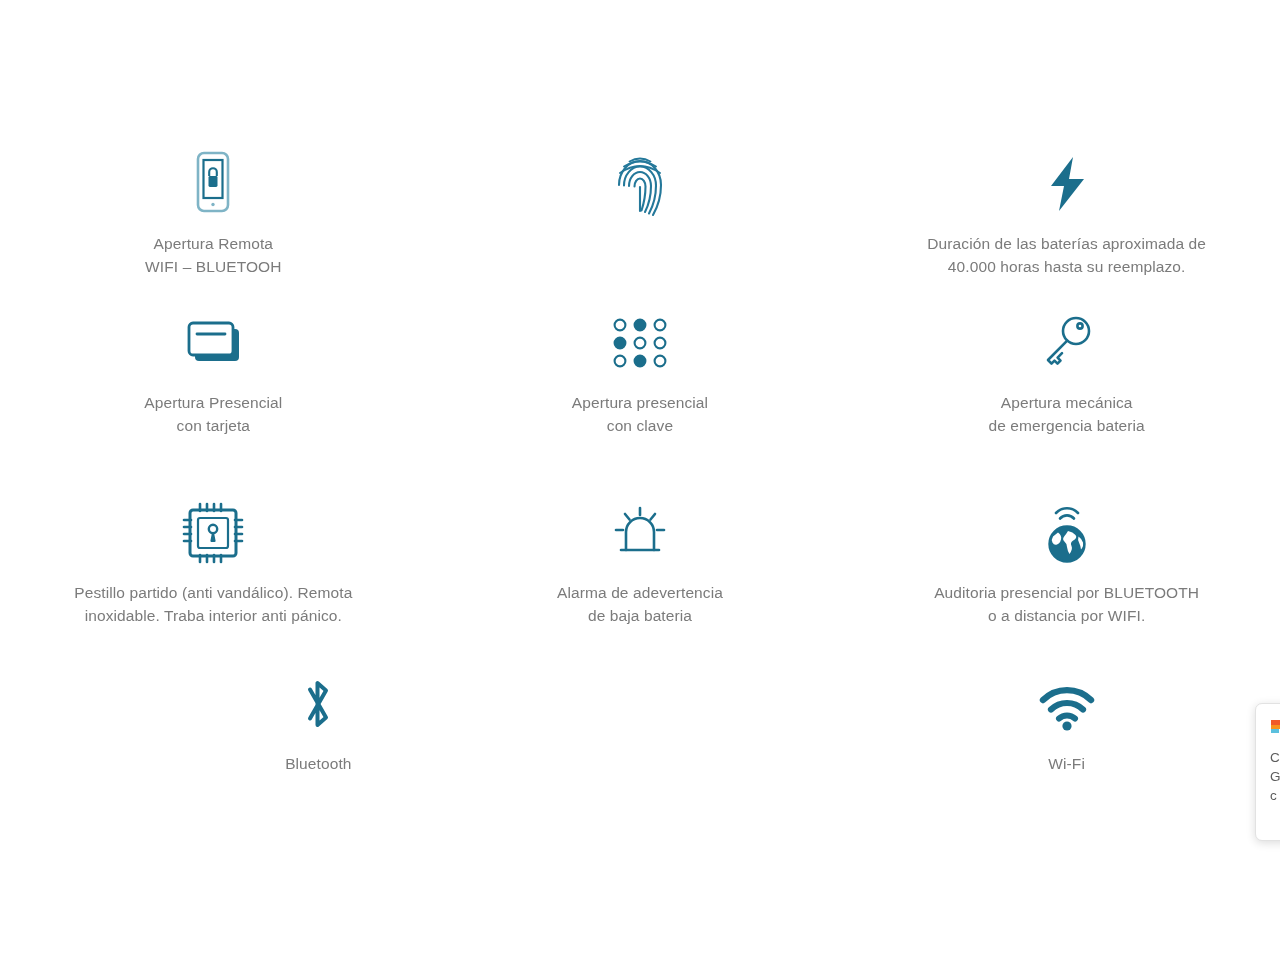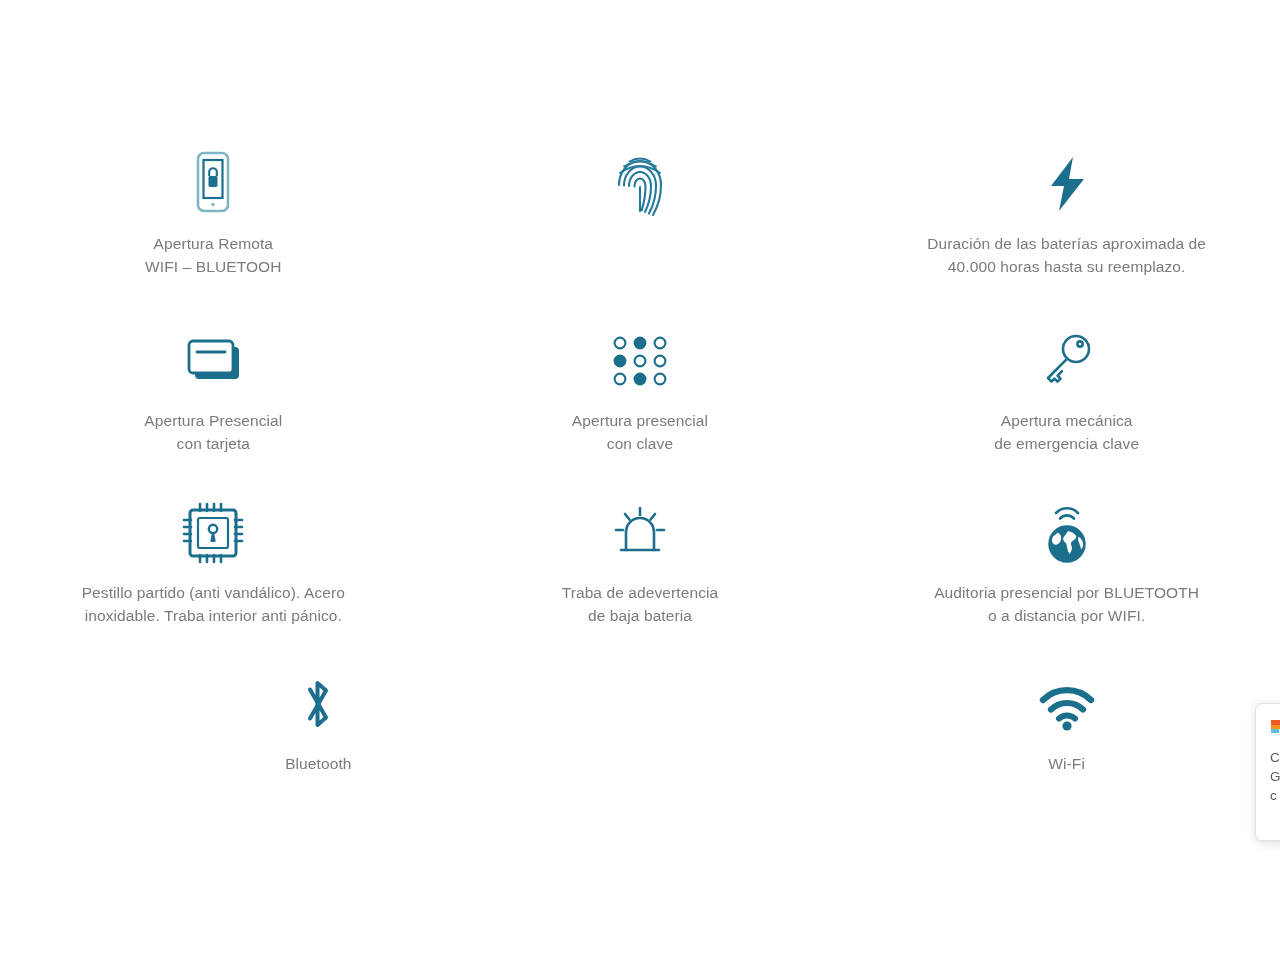--- a/index.html
+++ b/index.html
@@ -122,21 +122,21 @@
     <div class="feature-icon">
       <svg width="56" height="72" viewBox="0 0 56 72">
         <path d="M34 8 L12 37 H25 L20 62 L45 30 H30 Z" fill="#1b6e8c"></path>
       </svg>
     </div>
     <div class="feature-label">Duración de las baterías aproximada de
 40.000 horas hasta su reemplazo.</div>
   </div>
 </div>
 
-<div class="features row2" style="top:325px;">
+<div class="features row2" style="top:307px;">
   <div class="feature">
     <div class="feature-icon">
       <svg width="72" height="60" viewBox="0 0 72 60">
         <rect x="18" y="16" width="44" height="32" rx="4" fill="#1b6e8c"></rect>
         <rect x="12" y="10" width="44" height="32" rx="4" fill="#ffffff" stroke="#1b6e8c" stroke-width="2.8"></rect>
         <line x1="20" y1="21" x2="48" y2="21" stroke="#1b6e8c" stroke-width="2.8" stroke-linecap="round"></line>
       </svg>
     </div>
     <div class="feature-label">Apertura Presencial
 con tarjeta</div>
@@ -166,21 +166,21 @@
     <div class="feature-icon">
       <svg width="62" height="64" viewBox="0 0 62 64">
         <g fill="none" stroke="#1b6e8c" stroke-width="2.6" stroke-linejoin="round" stroke-linecap="round">
           <circle cx="40" cy="20" r="13"></circle>
           <circle cx="44" cy="15" r="2.6"></circle>
           <path d="M31.2 29.6 L12 49 L15.5 52.6 L18.5 49.6 L21.5 52.6 L24.5 49.6 L21.6 46.6 L26 42.2"></path>
         </g>
       </svg>
     </div>
     <div class="feature-label">Apertura mecánica
-de emergencia clave</div>
+de emergencia bateria</div>
   </div>
 </div>
 
 <div class="features row3" style="top:497px;">
   <div class="feature">
     <div class="feature-icon">
       <svg width="66" height="66" viewBox="0 0 66 66">
         <g stroke="#1b6e8c" fill="none">
           <g stroke-width="2.6" stroke-linecap="round">
             <line x1="20" y1="4" x2="20" y2="11"></line>
@@ -200,39 +200,39 @@
             <line x1="55" y1="34" x2="62" y2="34"></line>
               <line x1="55" y1="41" x2="62" y2="41"></line>
           </g>
           <rect x="10" y="10" width="46" height="46" rx="3" stroke-width="3"></rect>
           <rect x="18" y="18" width="30" height="30" rx="2" stroke-width="2.2"></rect>
           <circle cx="33" cy="29" r="4.2" stroke-width="2.4"></circle>
           <path d="M33 33.2 L31.5 41 h3 Z" stroke-width="2.2" stroke-linejoin="round"></path>
         </g>
       </svg>
     </div>
-    <div class="feature-label">Pestillo partido (anti vandálico). Acero
+    <div class="feature-label">Pestillo partido (anti vandálico). Remota
 inoxidable. Traba interior anti pánico.</div>
   </div>
 
   <div class="feature">
     <div class="feature-icon">
       <svg width="62" height="62" viewBox="0 0 62 62">
         <g stroke="#1b6e8c" fill="none" stroke-width="2.6" stroke-linecap="round">
           <path d="M17 48 V30 a14 14 0 0 1 28 0 V48"></path>
           <line x1="12" y1="48" x2="50" y2="48"></line>
           <line x1="31" y1="6" x2="31" y2="13"></line>
           <line x1="16" y1="12" x2="20.5" y2="17.5"></line>
           <line x1="46" y1="12" x2="41.5" y2="17.5"></line>
           <line x1="7" y1="28" x2="14" y2="28"></line>
           <line x1="48" y1="28" x2="55" y2="28"></line>
         </g>
       </svg>
     </div>
-    <div class="feature-label">Traba de adevertencia
+    <div class="feature-label">Alarma de adevertencia
 de baja bateria</div>
   </div>
 
   <div class="feature">
     <div class="feature-icon">
       <svg width="64" height="66" viewBox="0 0 64 66">
         <g fill="none" stroke="#1b6e8c" stroke-width="2.6" stroke-linecap="round">
           <path d="M21 13 a15 15 0 0 1 22 0"></path>
           <path d="M25 18.5 a9.5 9.5 0 0 1 14 0"></path>
         </g>

